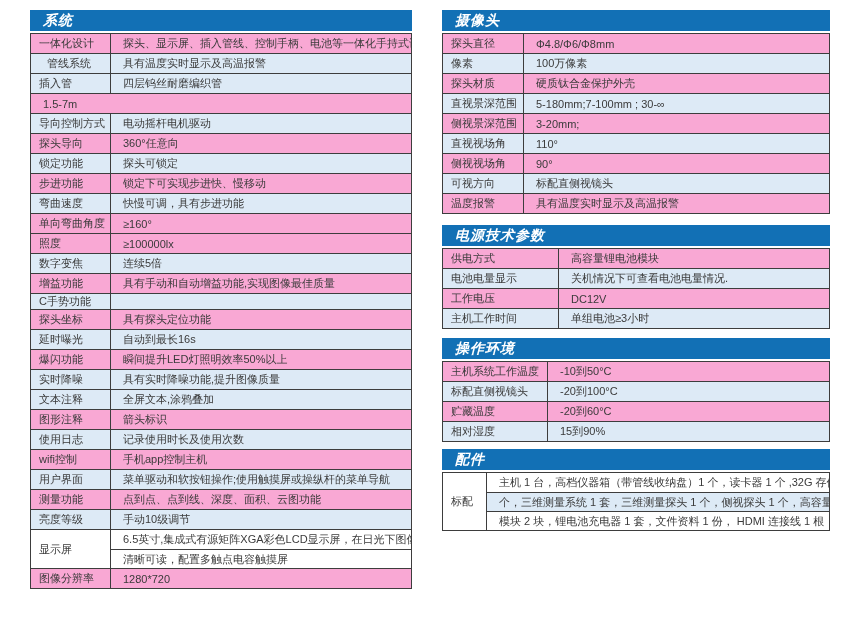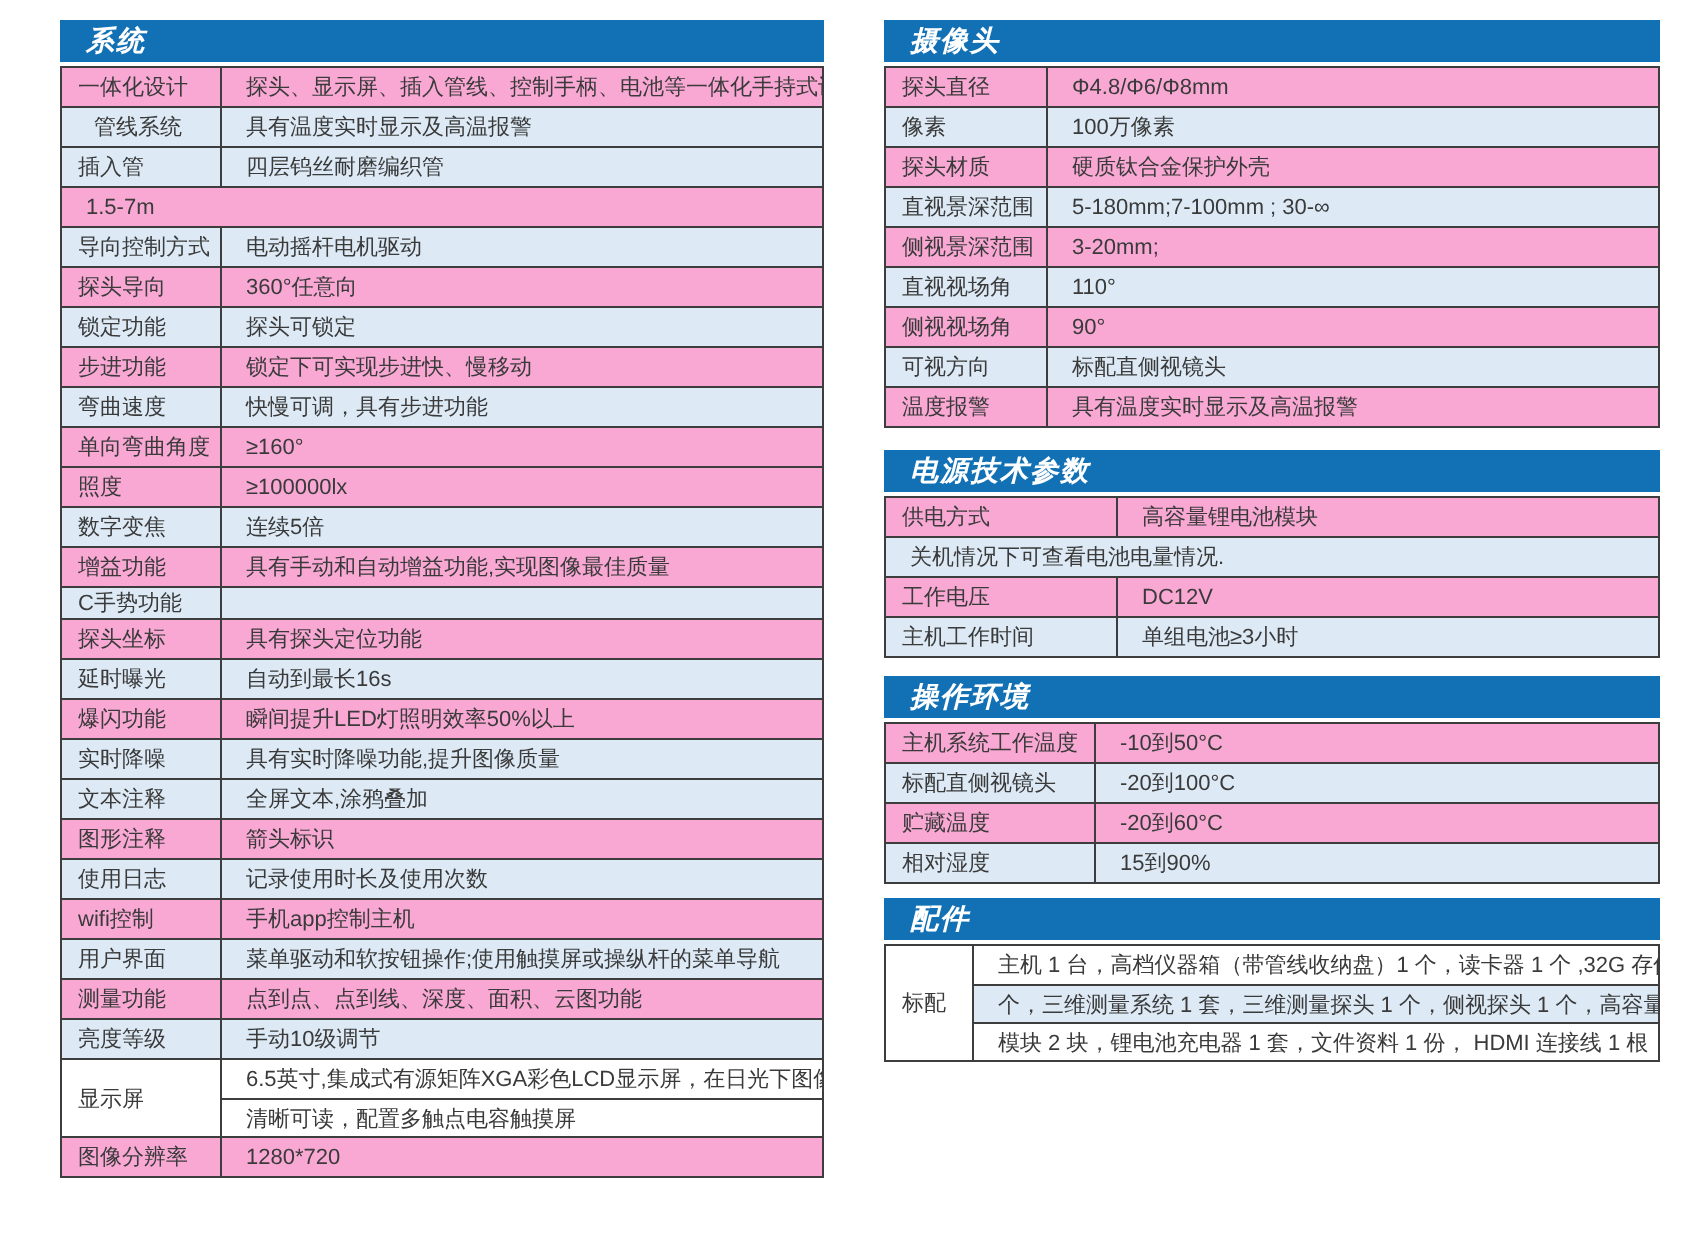--- a/index.html
+++ b/index.html
@@ -208,20 +208,21 @@
         </div>
       </div>
       <div class="spec-table" style="--rowh: 19px; margin-bottom: 9px;">
         <div class="table-header"><span>电源技术参数</span></div>
         <div class="table-body">
           <div class="row">
             <div class="cell-label" style="flex-basis: 116px;">供电方式</div>
             <div class="cell-value single">高容量锂电池模块</div>
           </div>
           <div class="row shaded">
+            <div class="cell-label" style="flex-basis: 116px;">电池电量显示</div>
             <div class="cell-value single">关机情况下可查看电池电量情况.</div>
           </div>
           <div class="row">
             <div class="cell-label" style="flex-basis: 116px;">工作电压</div>
             <div class="cell-value single">DC12V</div>
           </div>
           <div class="row shaded">
             <div class="cell-label" style="flex-basis: 116px;">主机工作时间</div>
             <div class="cell-value single">单组电池≥3小时</div>
           </div>

